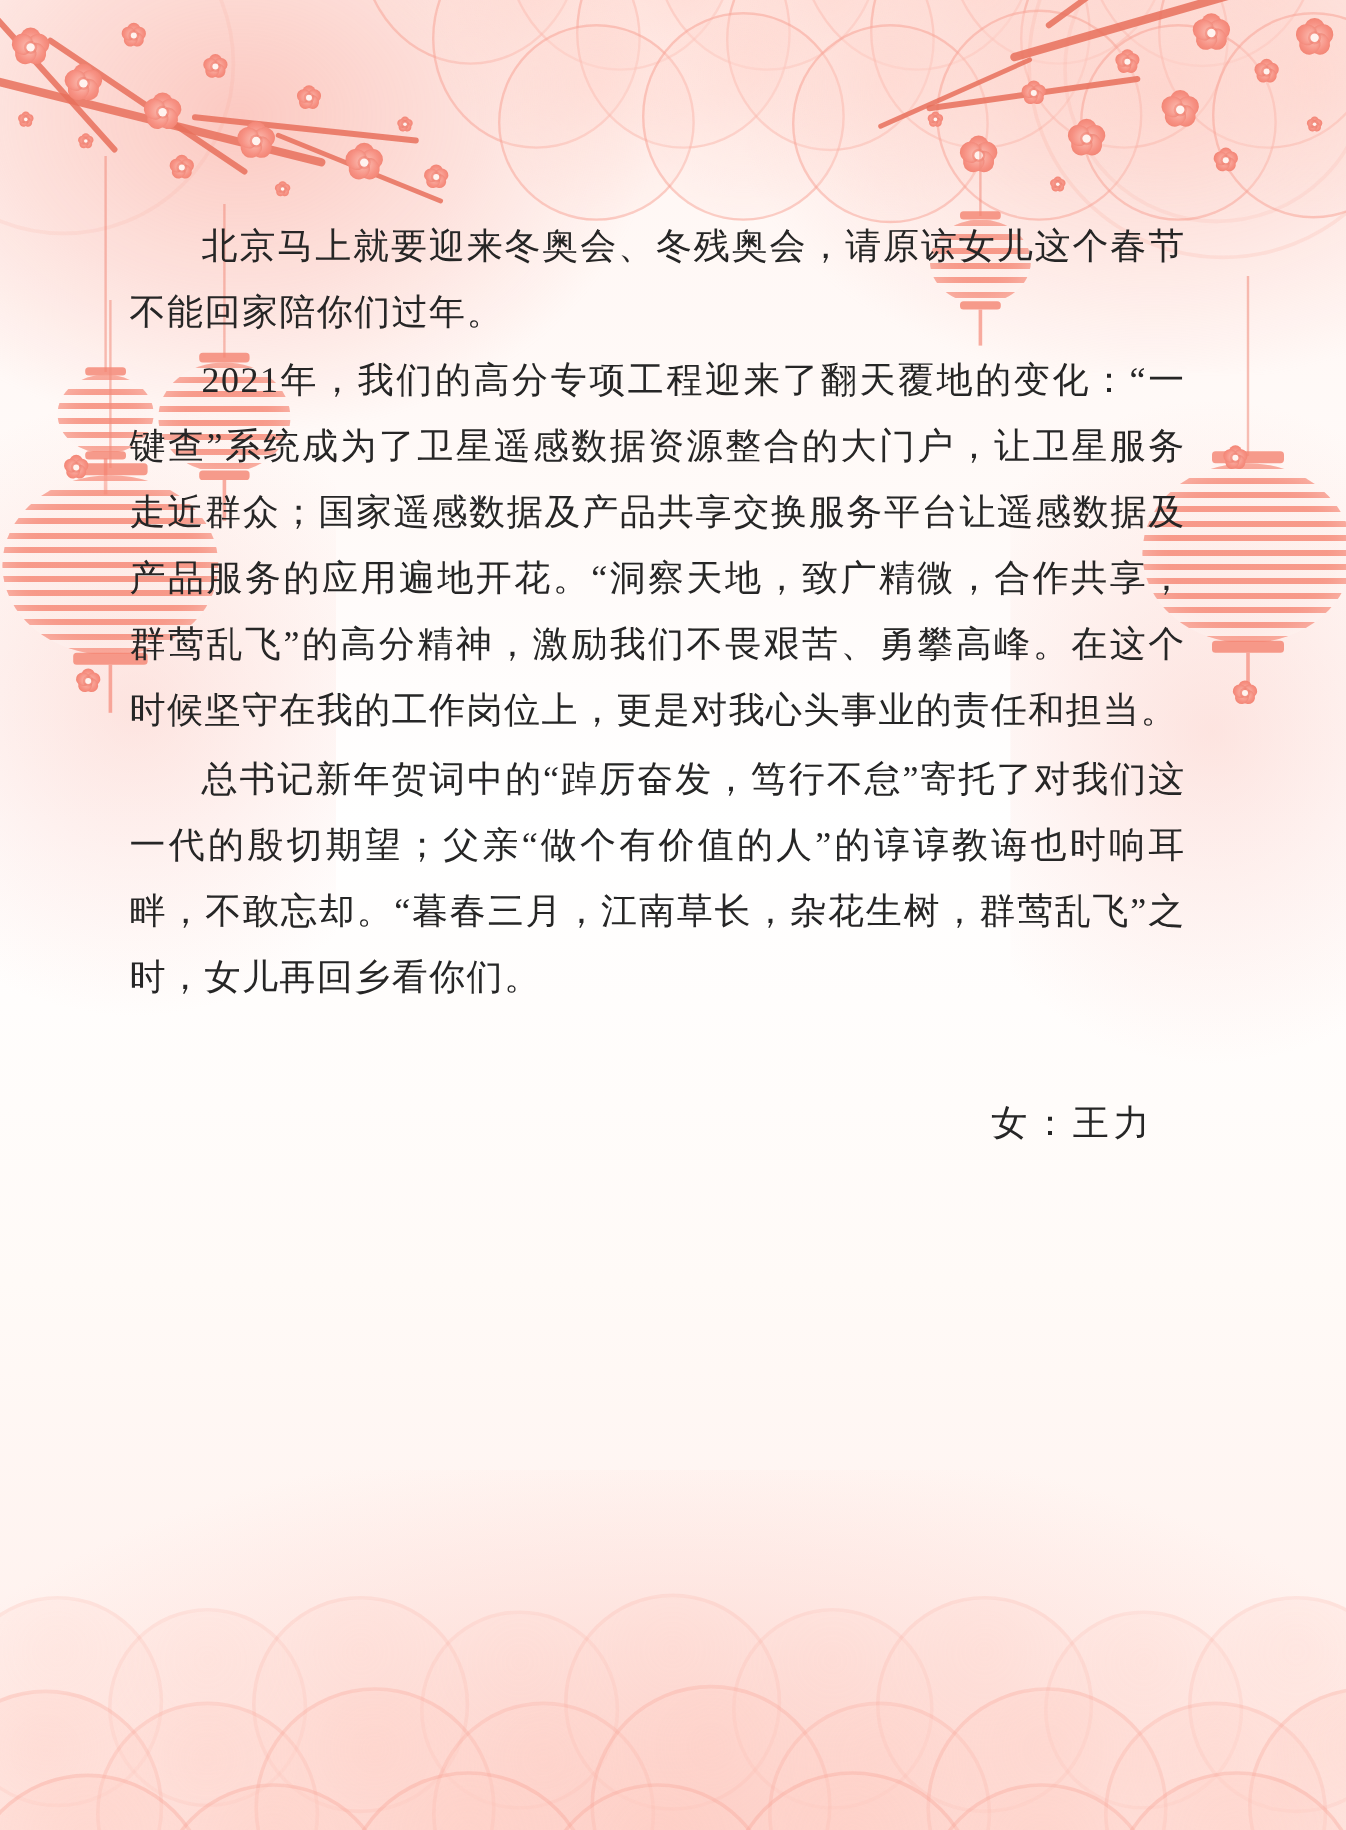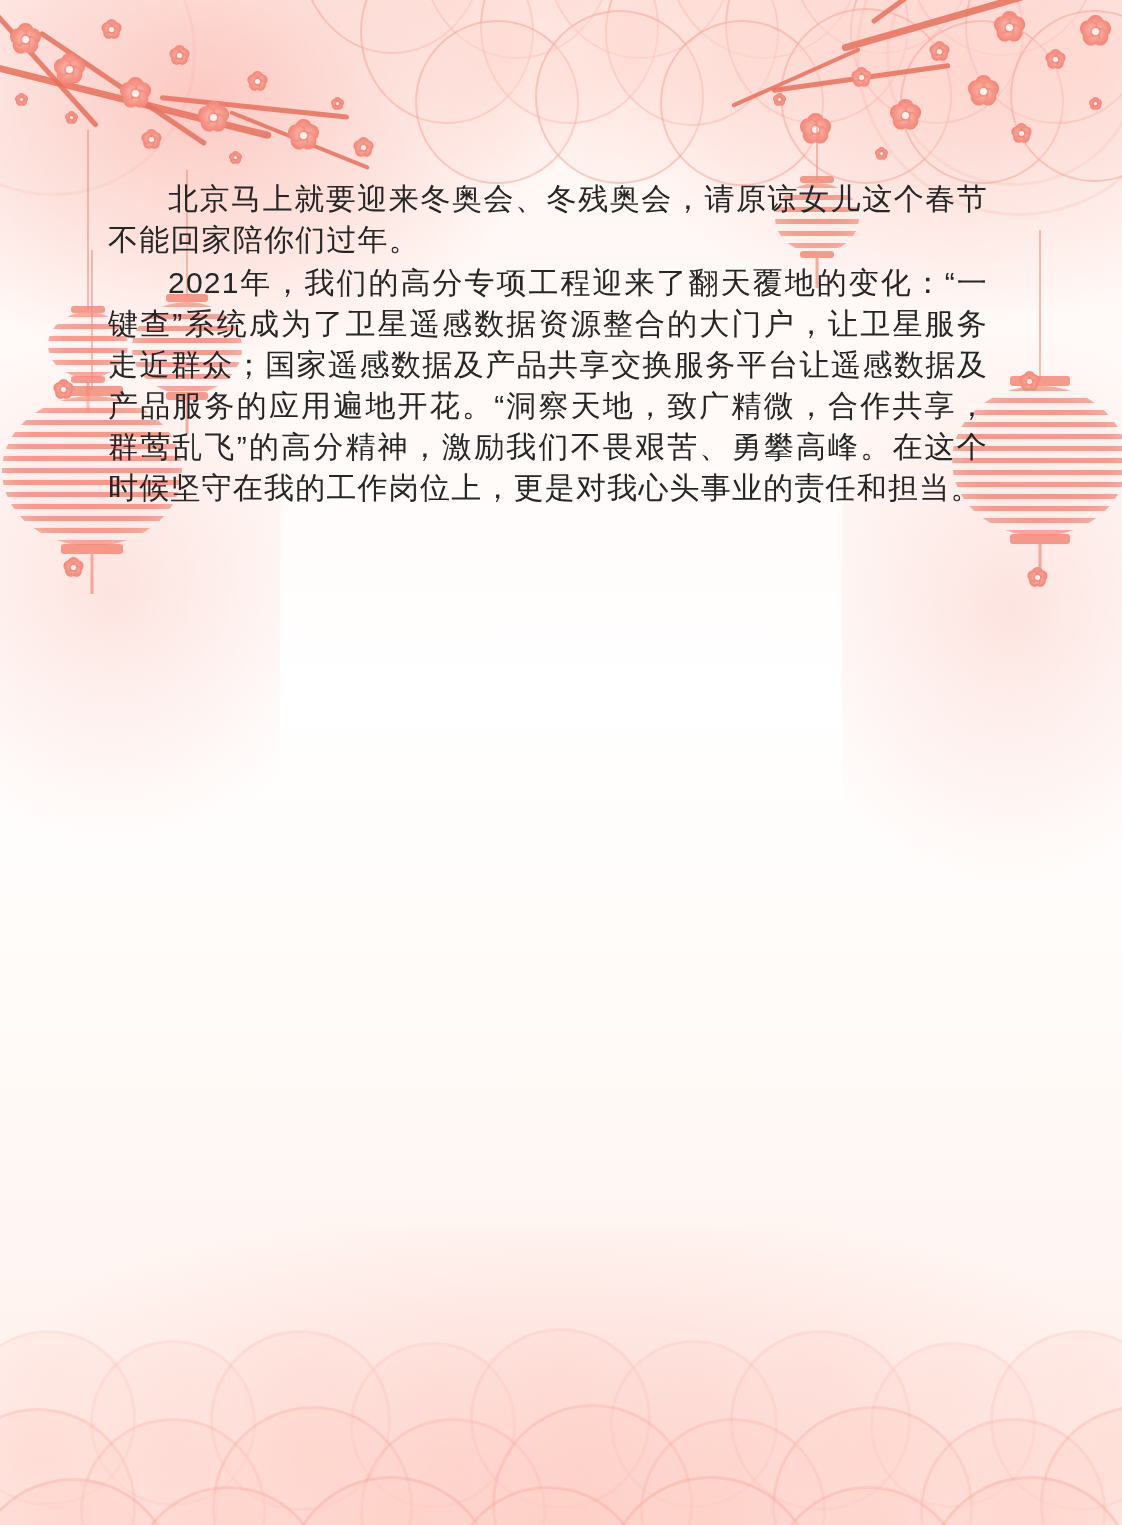--- a/index.html
+++ b/index.html
@@ -150,27 +150,27 @@
   }
   .salutation {
     font-size: 33px;
     letter-spacing: 3px;
     color: #2b2b2b;
     margin-bottom: 34px;
     font-family: "DejaVu Serif", "Liberation Serif", serif;
   }
   .para {
     font-size: 30px;
-    line-height: 41px;
+    line-height: 55px;
     color: #262626;
     text-indent: 2em;
     letter-spacing: 1.2px;
     margin: 0 0 2px 0;
     text-align: justify;
-    font-family: Liberation Sans, sans-serif;
+    font-family: Liberation Serif, serif;
   }
   .signature {
     margin-top: 74px;
     text-align: right;
     padding-right: 26px;
     font-size: 30px;
     letter-spacing: 4px;
     color: #262626;
   }
 </style>
@@ -507,21 +507,23 @@
       <i></i>
       <i></i>
       <i></i>
       <b></b>
     </div>
 
   <div class="letter">
 
     <p class="para">北京马上就要迎来冬奥会、冬残奥会，请原谅女儿这个春节不能回家陪你们过年。</p>
     <p class="para">2021年，我们的高分专项工程迎来了翻天覆地的变化：“一键查”系统成为了卫星遥感数据资源整合的大门户，让卫星服务走近群众；国家遥感数据及产品共享交换服务平台让遥感数据及产品服务的应用遍地开花。“洞察天地，致广精微，合作共享，群莺乱飞”的高分精神，激励我们不畏艰苦、勇攀高峰。在这个时候坚守在我的工作岗位上，更是对我心头事业的责任和担当。</p>
-
+    <p class="para">总书记新年贺词中的“踔厉奋发，笃行不怠”寄托了对我们这一代的殷切期望；父亲“做个有价值的人”的谆谆教诲也时响耳畔，不敢忘却。“暮春三月，江南草长，杂花生树，群莺乱飞”之时，女儿再回乡看你们。</p>
+
+    <div class="signature">女：王力</div>
   </div>
 
   <div>
 
     <div class="wave" style="left:-40px; top:1330px; width:170px; height:170px; opacity:.30;"></div>
     <div class="wave" style="left:90px;  top:1340px; width:160px; height:160px; opacity:.28;"></div>
     <div class="wave" style="left:210px; top:1330px; width:175px; height:175px; opacity:.32;"></div>
     <div class="wave" style="left:350px; top:1342px; width:160px; height:160px; opacity:.28;"></div>
     <div class="wave" style="left:470px; top:1328px; width:175px; height:175px; opacity:.32;"></div>
     <div class="wave" style="left:610px; top:1340px; width:162px; height:162px; opacity:.28;"></div>

